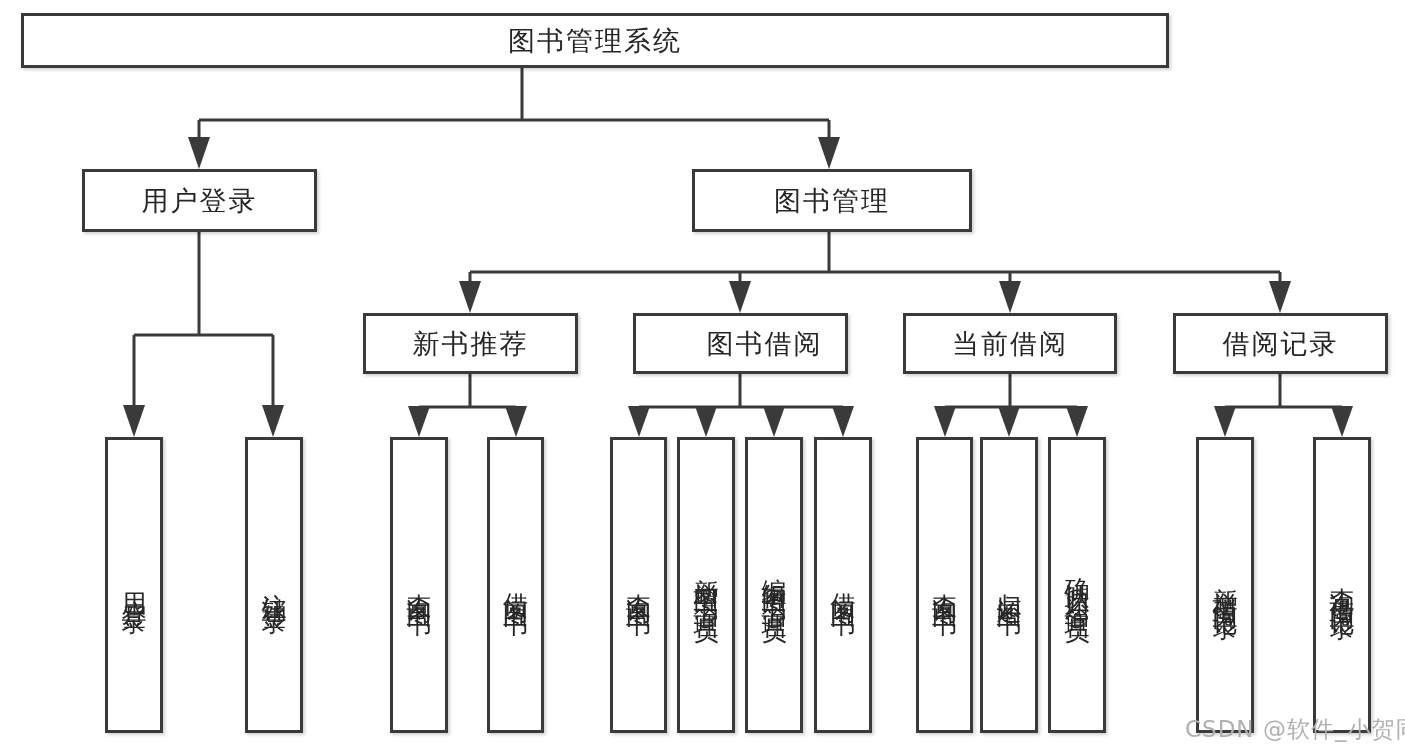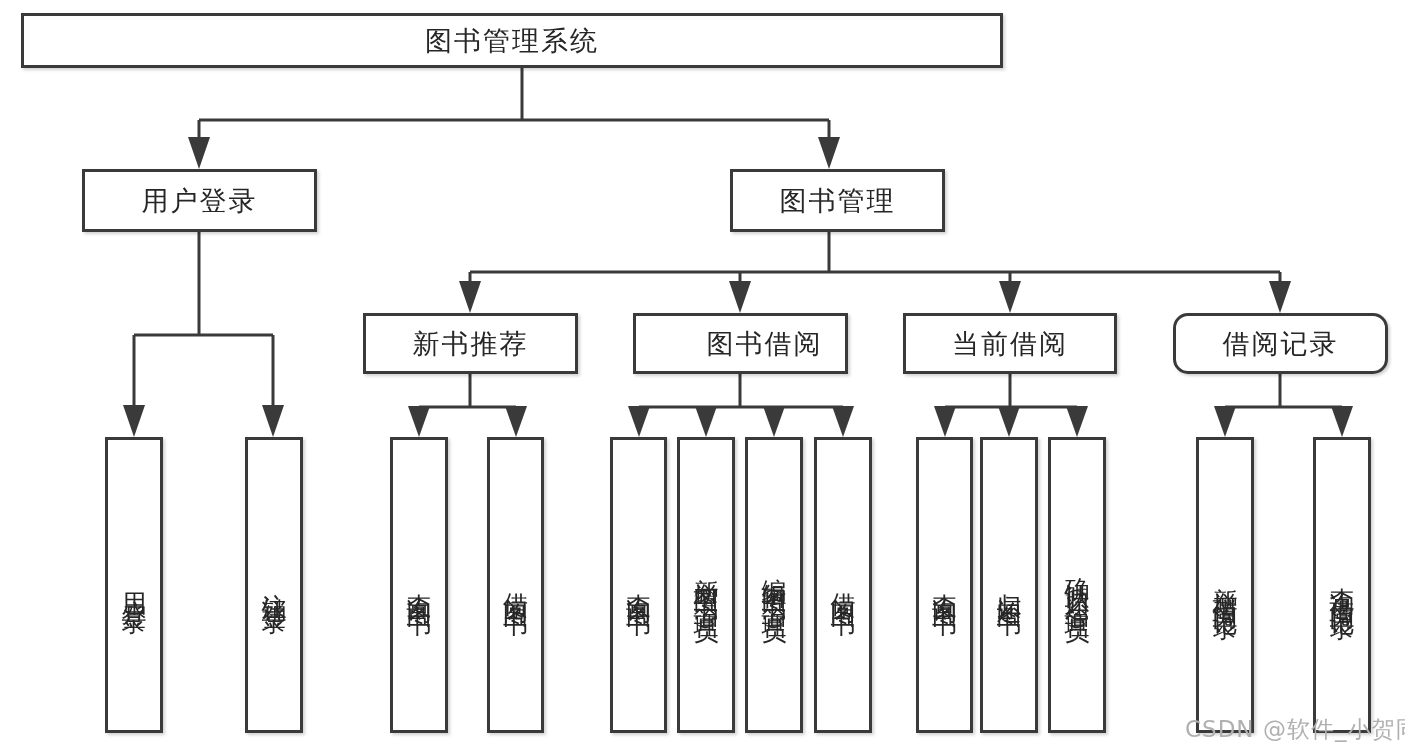--- a/index.html
+++ b/index.html
@@ -107,29 +107,29 @@
       <path class="chead" d="M1066,406 L1088,406 L1077,437 Z"></path>
     </g>
 
     <g>
       <path class="cline" d="M1280,374 V407 M1225,407 H1342 M1225,407 V410 M1342,407 V410"></path>
       <path class="chead" d="M1214,406 L1236,406 L1225,437 Z"></path>
       <path class="chead" d="M1331,406 L1353,406 L1342,437 Z"></path>
     </g>
   </svg>
 
-  <div class="node hnode" style="left:21px; top:13px; width:982px; height:55px;">图书管理系统</div>
+  <div class="node hnode" style="left:21px; top:13px; width:1148px; height:55px;">图书管理系统</div>
 
   <div class="node hnode" style="left:82px; top:169px; width:235px; height:63px;">用户登录</div>
-  <div class="node hnode" style="left:730px; top:169px; width:215px; height:63px;">图书管理</div>
+  <div class="node hnode" style="left:692px; top:169px; width:280px; height:63px;">图书管理</div>
 
   <div class="node hnode" style="left:363px; top:313px; width:215px; height:61px;">新书推荐</div>
   <div class="node hnode" style="left:633px; top:313px; width:215px; height:61px;padding-left:48px;">图书借阅</div>
   <div class="node hnode" style="left:903px; top:313px; width:214px; height:61px;text-align:center;">当前借阅</div>
-  <div class="node hnode" style="left:1173px; top:313px; width:215px; height:61px;border-radius:15px;">借阅记录</div>
+  <div class="node hnode" style="left:1173px; top:313px; width:215px; height:61px;">借阅记录</div>
 
   <div class="node vnode" style="left:105px; top:437px; width:58px; height:296px;">
     <span class="vtext">用户登录</span>
   </div>
   <div class="node vnode" style="left:245px; top:437px; width:58px; height:296px;">
     <span class="vtext">注销登录</span>
   </div>
 
   <div class="node vnode" style="left:390px; top:437px; width:58px; height:296px;">
     <span class="vtext">查询图书</span>

